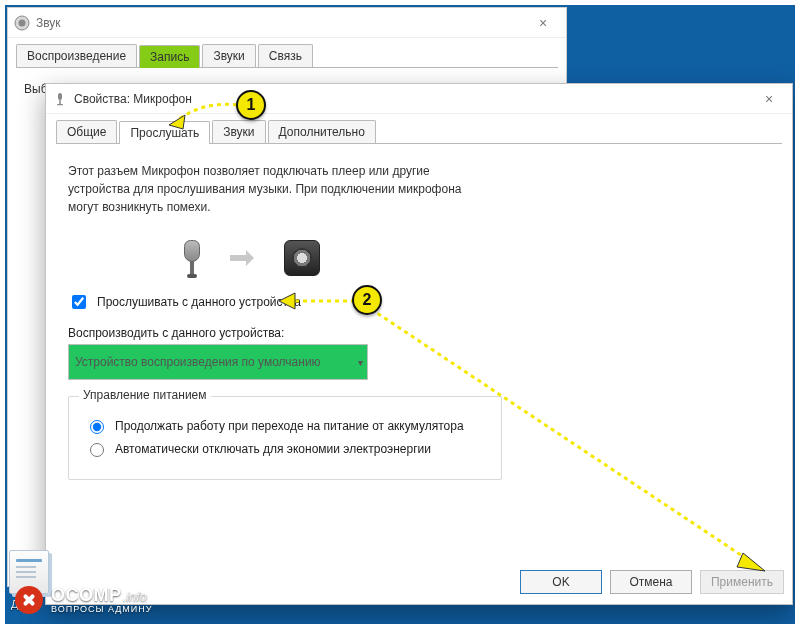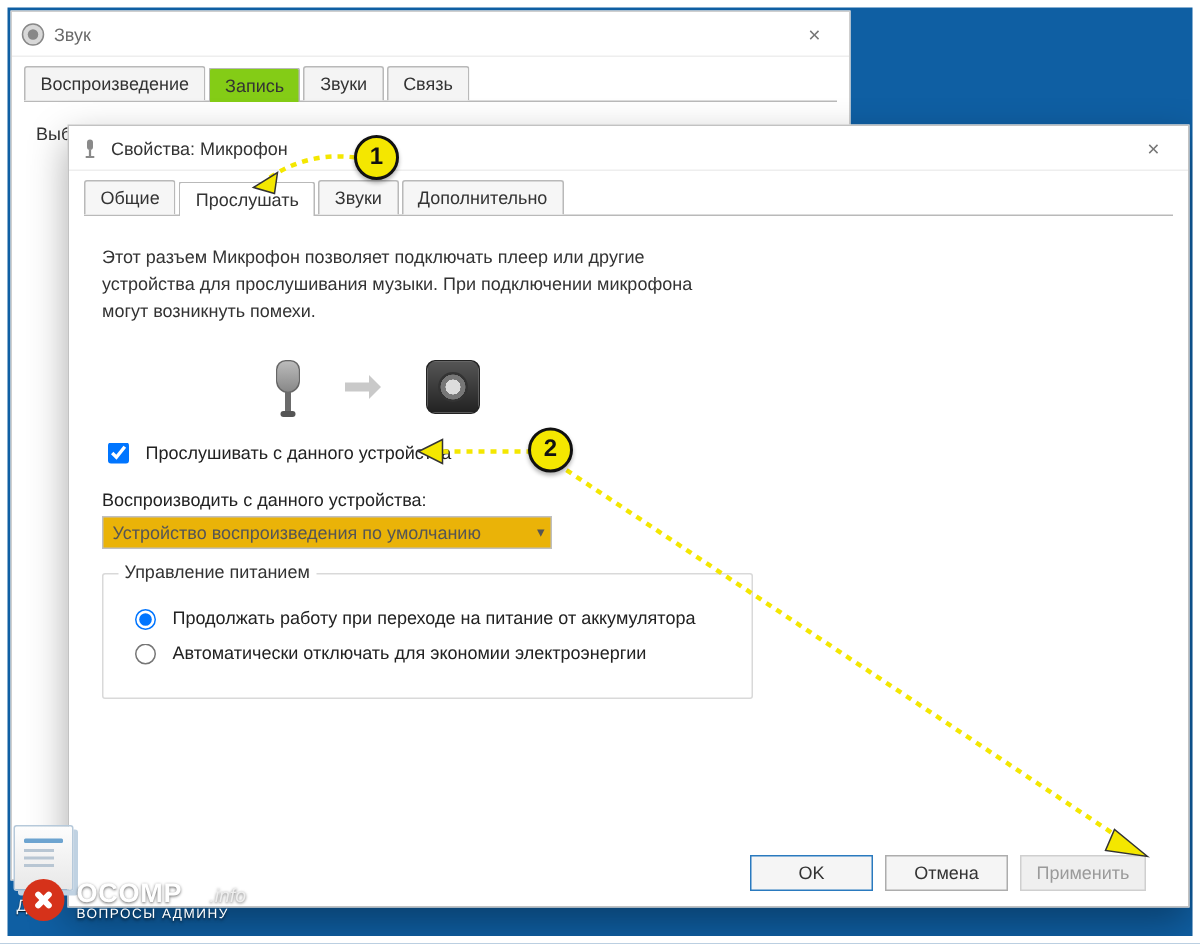--- a/index.html
+++ b/index.html
@@ -79,40 +79,40 @@
   .arrow-icon::before{content:"";position:absolute;left:0;top:4px;width:18px;height:6px;background:#c9c9c9;}
   .arrow-icon::after{content:"";position:absolute;left:16px;top:-1px;border:8px solid transparent;border-left-color:#c9c9c9;}
   .speaker-icon{width:36px;height:36px;border-radius:6px;background:linear-gradient(#555,#222);position:relative;border:1px solid #222;}
   .speaker-icon::after{content:"";position:absolute;inset:7px;border-radius:50%;background:radial-gradient(circle,#dcdcdc 0 35%,#777 36% 58%,#333 60%);}
 
   .chk-row{display:flex;align-items:center;gap:8px;margin:10px 0 4px;font-size:12px;}
   input[type=checkbox]{width:14px;height:14px;}
 
   .field-label{margin:14px 0 4px;font-size:12px;}
   .combo{
-    width:300px;height:22px;border:1px solid #bfbfbf;background:#eab308;
+    width:300px;height:36px;border:1px solid #bfbfbf;background:#22c55e;
     display:flex;align-items:center;justify-content:space-between;
     padding:0 4px 0 6px;font-size:12px;color:#555;
   }
   .combo .chev{font-size:10px;color:#555;}
 
   .group{
     margin-top:16px;border:1px solid var(--group-border);border-radius:2px;
     padding:14px 16px 16px;position:relative;width:434px;
   }
   .group-title{
     position:absolute;top:-9px;left:10px;background:#fff;padding:0 4px;
     font-size:12px;color:#333;
   }
   .radio-row{display:flex;align-items:center;gap:8px;font-size:12px;margin:6px 0;}
   input[type=radio]{width:14px;height:14px;}
 
   
   .props-footer{
-    position:absolute;bottom:10px;right:28px;display:flex;gap:8px;margin-top:24px;
+    position:absolute;bottom:10px;right:8px;display:flex;gap:8px;margin-top:24px;
   }
   .btn{
     min-width:82px;height:24px;border:1px solid var(--btn-border);
     background:#f5f5f5;font-size:12px;color:#333;display:flex;
     align-items:center;justify-content:center;padding:0 10px;
   }
   .btn.primary{border:1px solid var(--btn-primary-border);}
   .btn.disabled{color:#9a9a9a;background:#efefef;border-color:#cfcfcf;}
 
   
@@ -135,21 +135,21 @@
   .watermark .logo{
     width:28px;height:28px;border-radius:50%;background:#d6321a;position:relative;flex:0 0 28px;
     display:flex;align-items:center;justify-content:center;
   }
   .watermark .logo::before,.watermark .logo::after{
     content:"";position:absolute;background:#fff;border-radius:2px;
   }
   .watermark .logo::before{width:4px;height:14px;transform:rotate(45deg);}
   .watermark .logo::after{width:4px;height:14px;transform:rotate(-45deg);}
   .watermark .wm-text strong{font-family:Arial,sans-serif;font-size:18px;font-weight:900;letter-spacing:.5px;}
-  .watermark .wm-text span.suffix{font-family:Arial,sans-serif;font-size:13px;font-weight:400;margin-left:18px;color:#eee;font-style:italic;}
+  .watermark .wm-text span.suffix{font-family:Arial,sans-serif;font-size:13px;font-weight:400;margin-left:1px;color:#eee;font-style:italic;}
   .watermark .wm-sub{font-size:9px;letter-spacing:1px;font-family:Arial,sans-serif;color:#fff;margin-top:-2px;}
 
   
   .desk-label{position:absolute;left:6px;bottom:14px;color:#fff;font-size:11px;text-shadow:0 1px 1px #000;opacity:.9;}
   .desk-icon{
     position:absolute;left:4px;bottom:30px;width:40px;height:44px;background:
       linear-gradient(#fdfdfd,#e8e8e8);border:1px solid #b6c9da;border-radius:2px;box-shadow:3px 3px 0 #c0d2e2;
   }
   .desk-icon::before{content:"";position:absolute;left:6px;top:8px;right:6px;height:3px;background:#6da4d0;border-radius:1px;}
   .desk-icon::after{content:"";position:absolute;left:6px;top:15px;right:12px;height:2px;background:#b8c6d3;box-shadow:0 5px 0 #b8c6d3,0 10px 0 #b8c6d3;}

